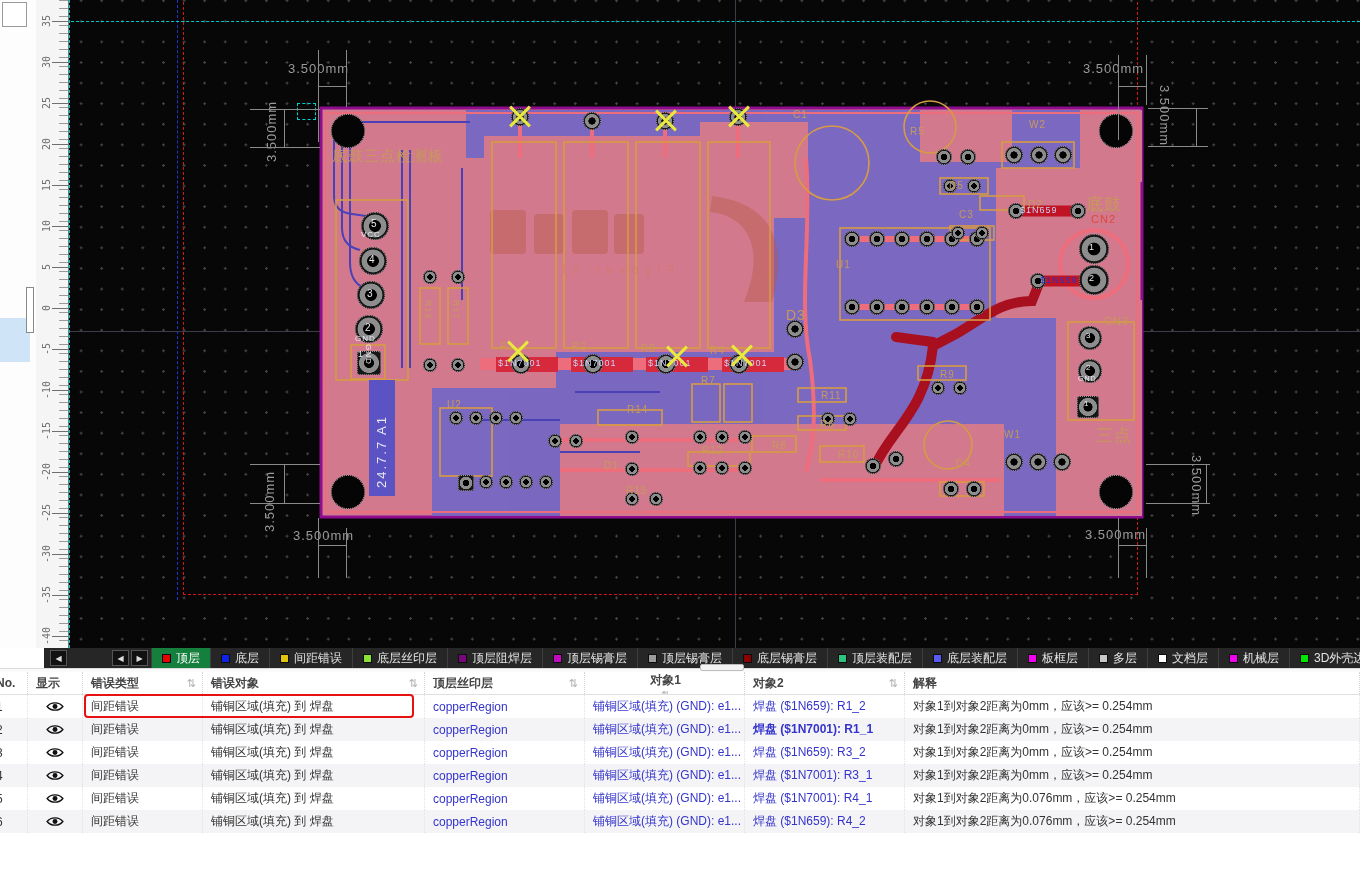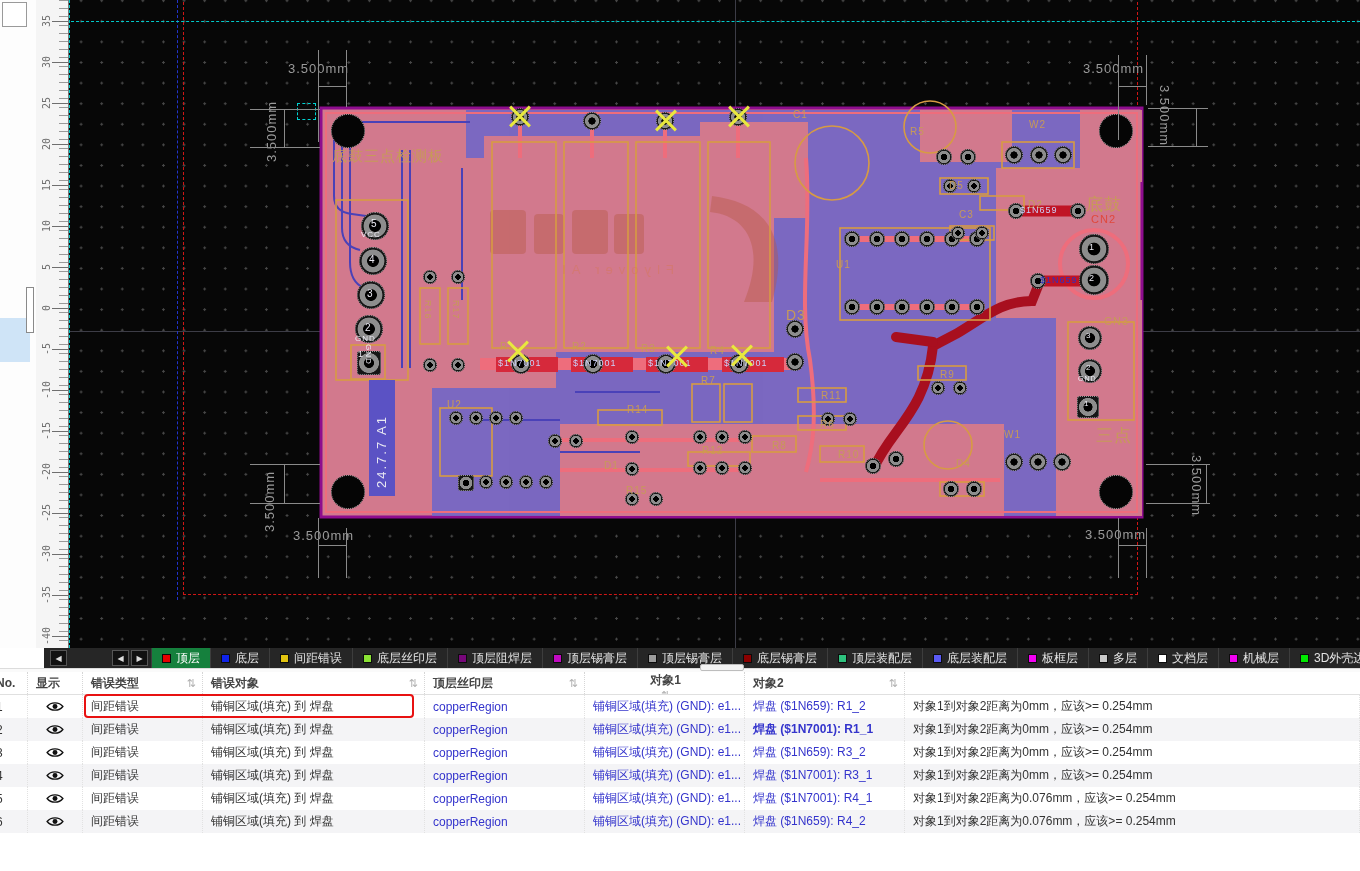--- a/index.html
+++ b/index.html
@@ -500,20 +500,23 @@
           <span class="sorticon">⇅</span>
         </div>
         <div class="th" style="width: 160px; flex-direction: column;">
           <span>对象1</span>
           <span class="sorticon">⇅</span>
         </div>
         <div class="th" style="width: 160px;">
           <span>对象2</span>
           <span class="sorticon">⇅</span>
         </div>
+        <div class="th" style="width: 455px;">
+          <span>解释</span>
+        </div>
       </div>
     <div id="drc-body">
         <div class="trow">
           <div class="td" style="width: 28px;">
             <span class="clip">1</span>
           </div>
           <div class="td center" style="width: 55px;">
             <svg class="eye" viewBox="0 0 24 16">
               <path d="M1.5 8 C6.5 1.5 17.5 1.5 22.5 8 C17.5 14.5 6.5 14.5 1.5 8 Z" fill="none" stroke="#111" stroke-width="1.8"></path>
               <circle cx="12" cy="8" r="3.3" fill="#111"></circle>

